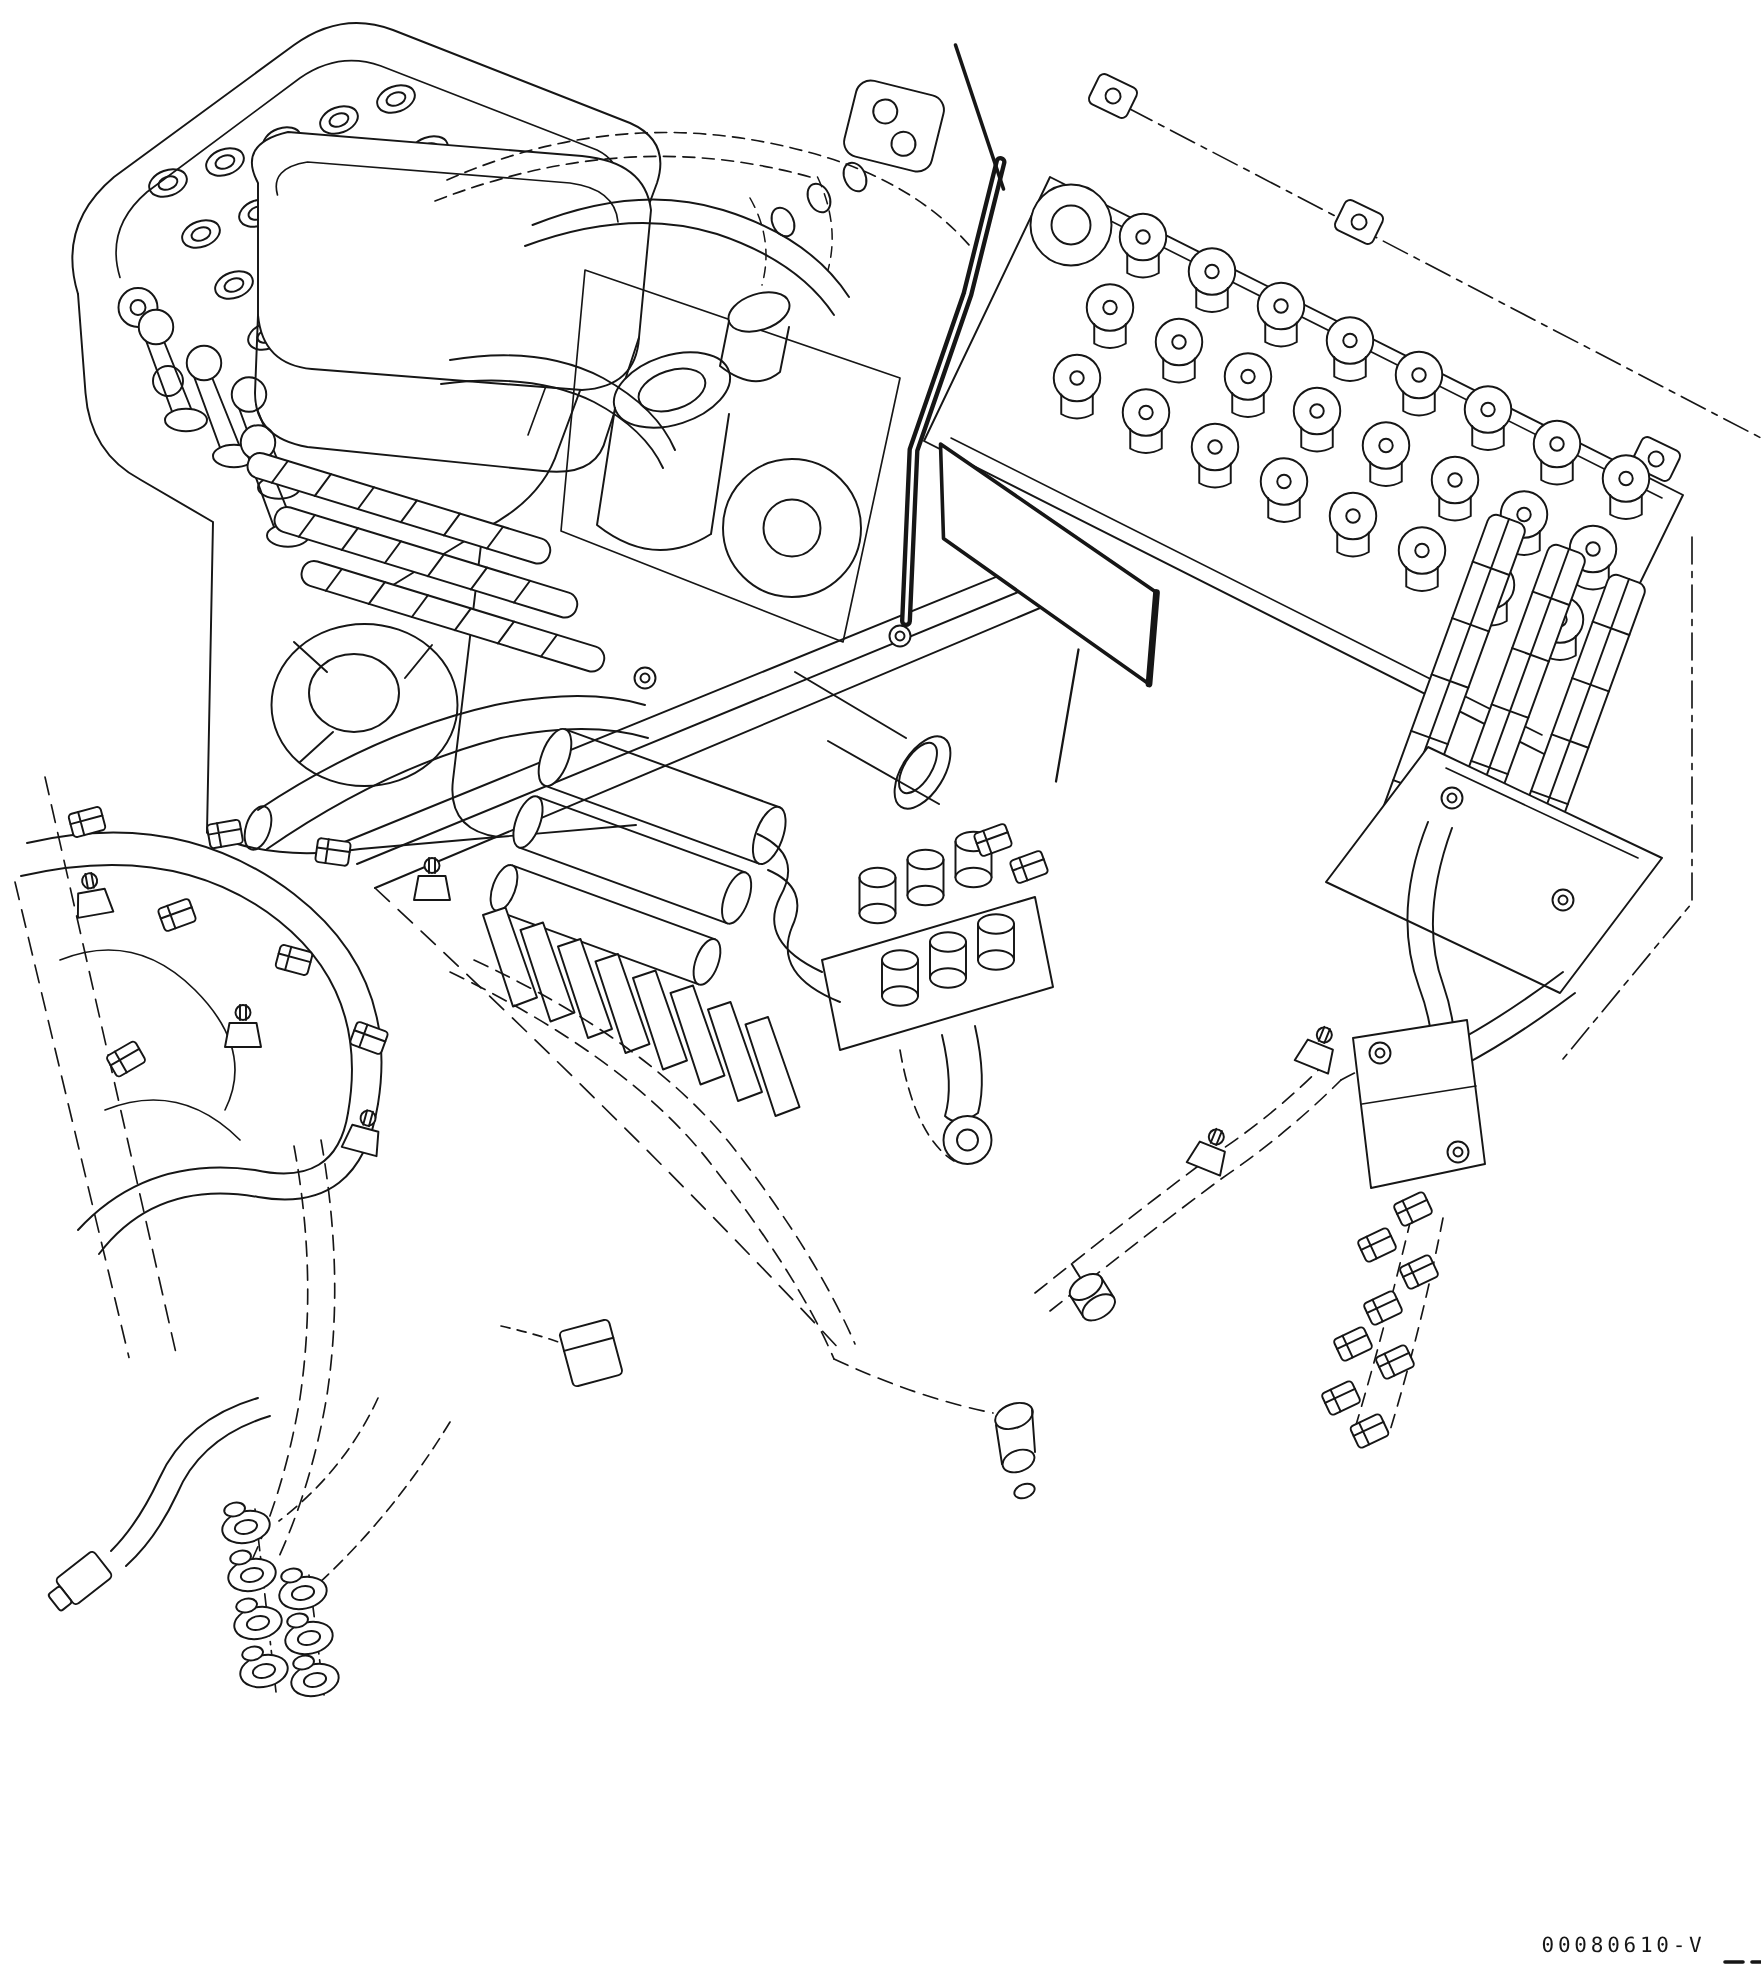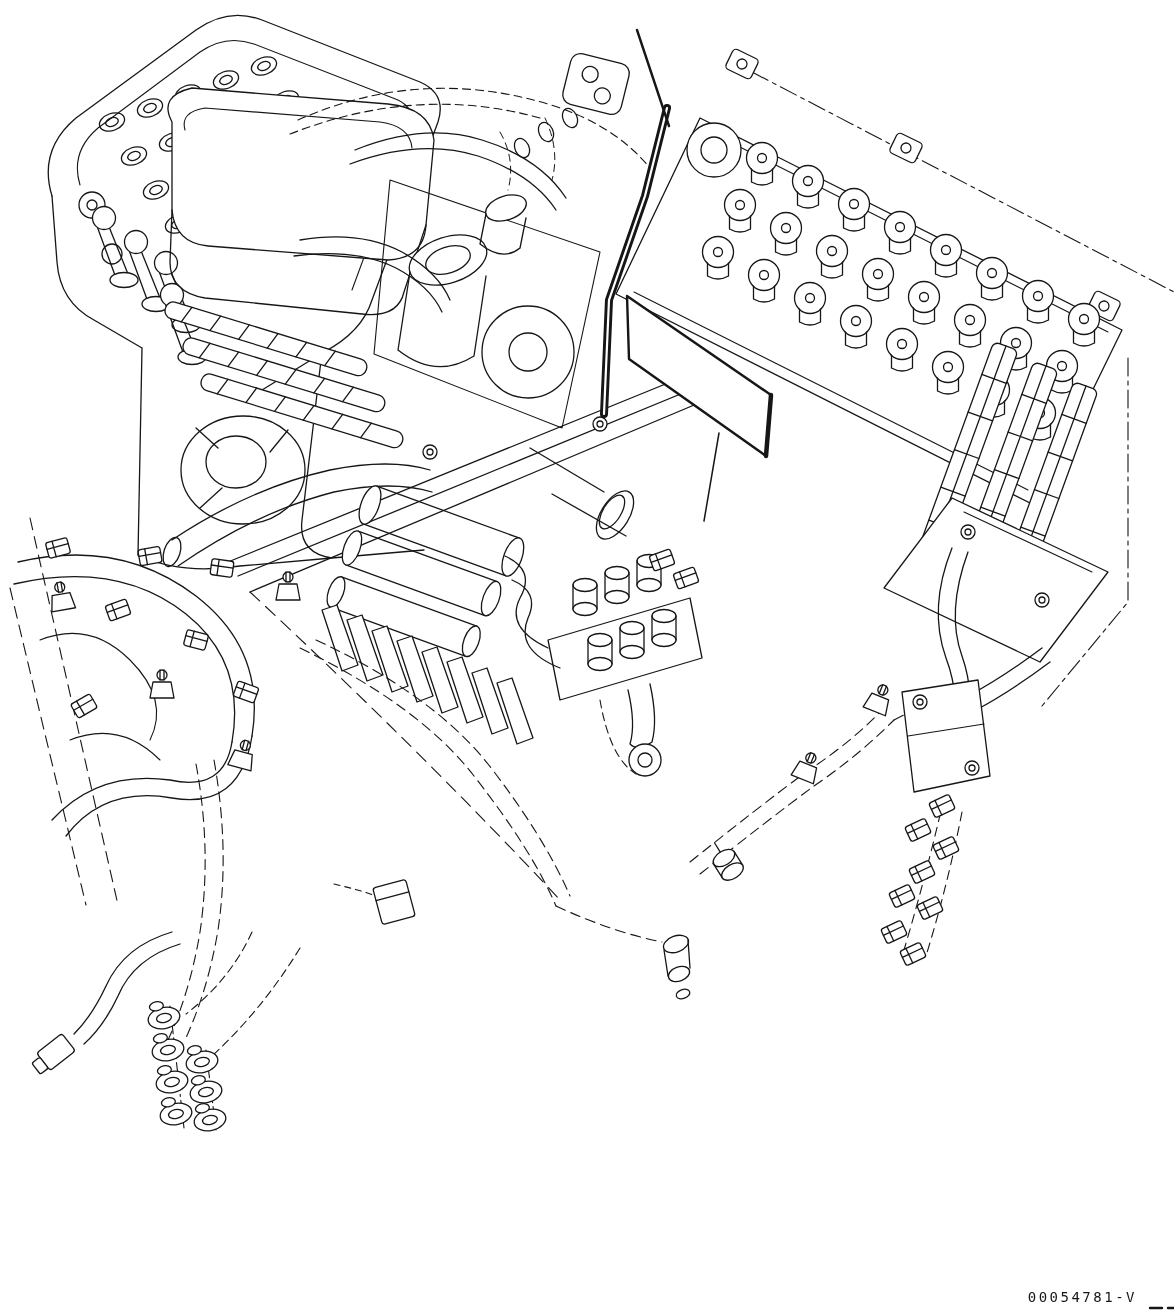--- a/index.html
+++ b/index.html
@@ -367,15 +367,15 @@
       <polygon points="627,296 771,395 766,456 629,359" fill="#fff" stroke-width="2.4"></polygon>
       <line x1="771" y1="395" x2="766" y2="456" stroke-width="4.5"></line>
       <line x1="637" y1="30" x2="669" y2="126" stroke-width="2.4"></line>
       <line x1="719" y1="433" x2="704" y2="521" stroke-width="1.5"></line>
     </g>
 
     <path d="M 1150 1308 H 1162 M 1168 1308 H 1178" stroke-width="2.4"></path>
   </g>
 </svg>
 
-<div class="drawing-number">00054781-V</div>
+<div class="drawing-number">00080610-V</div>
 
 </div>
 
 </body></html>

